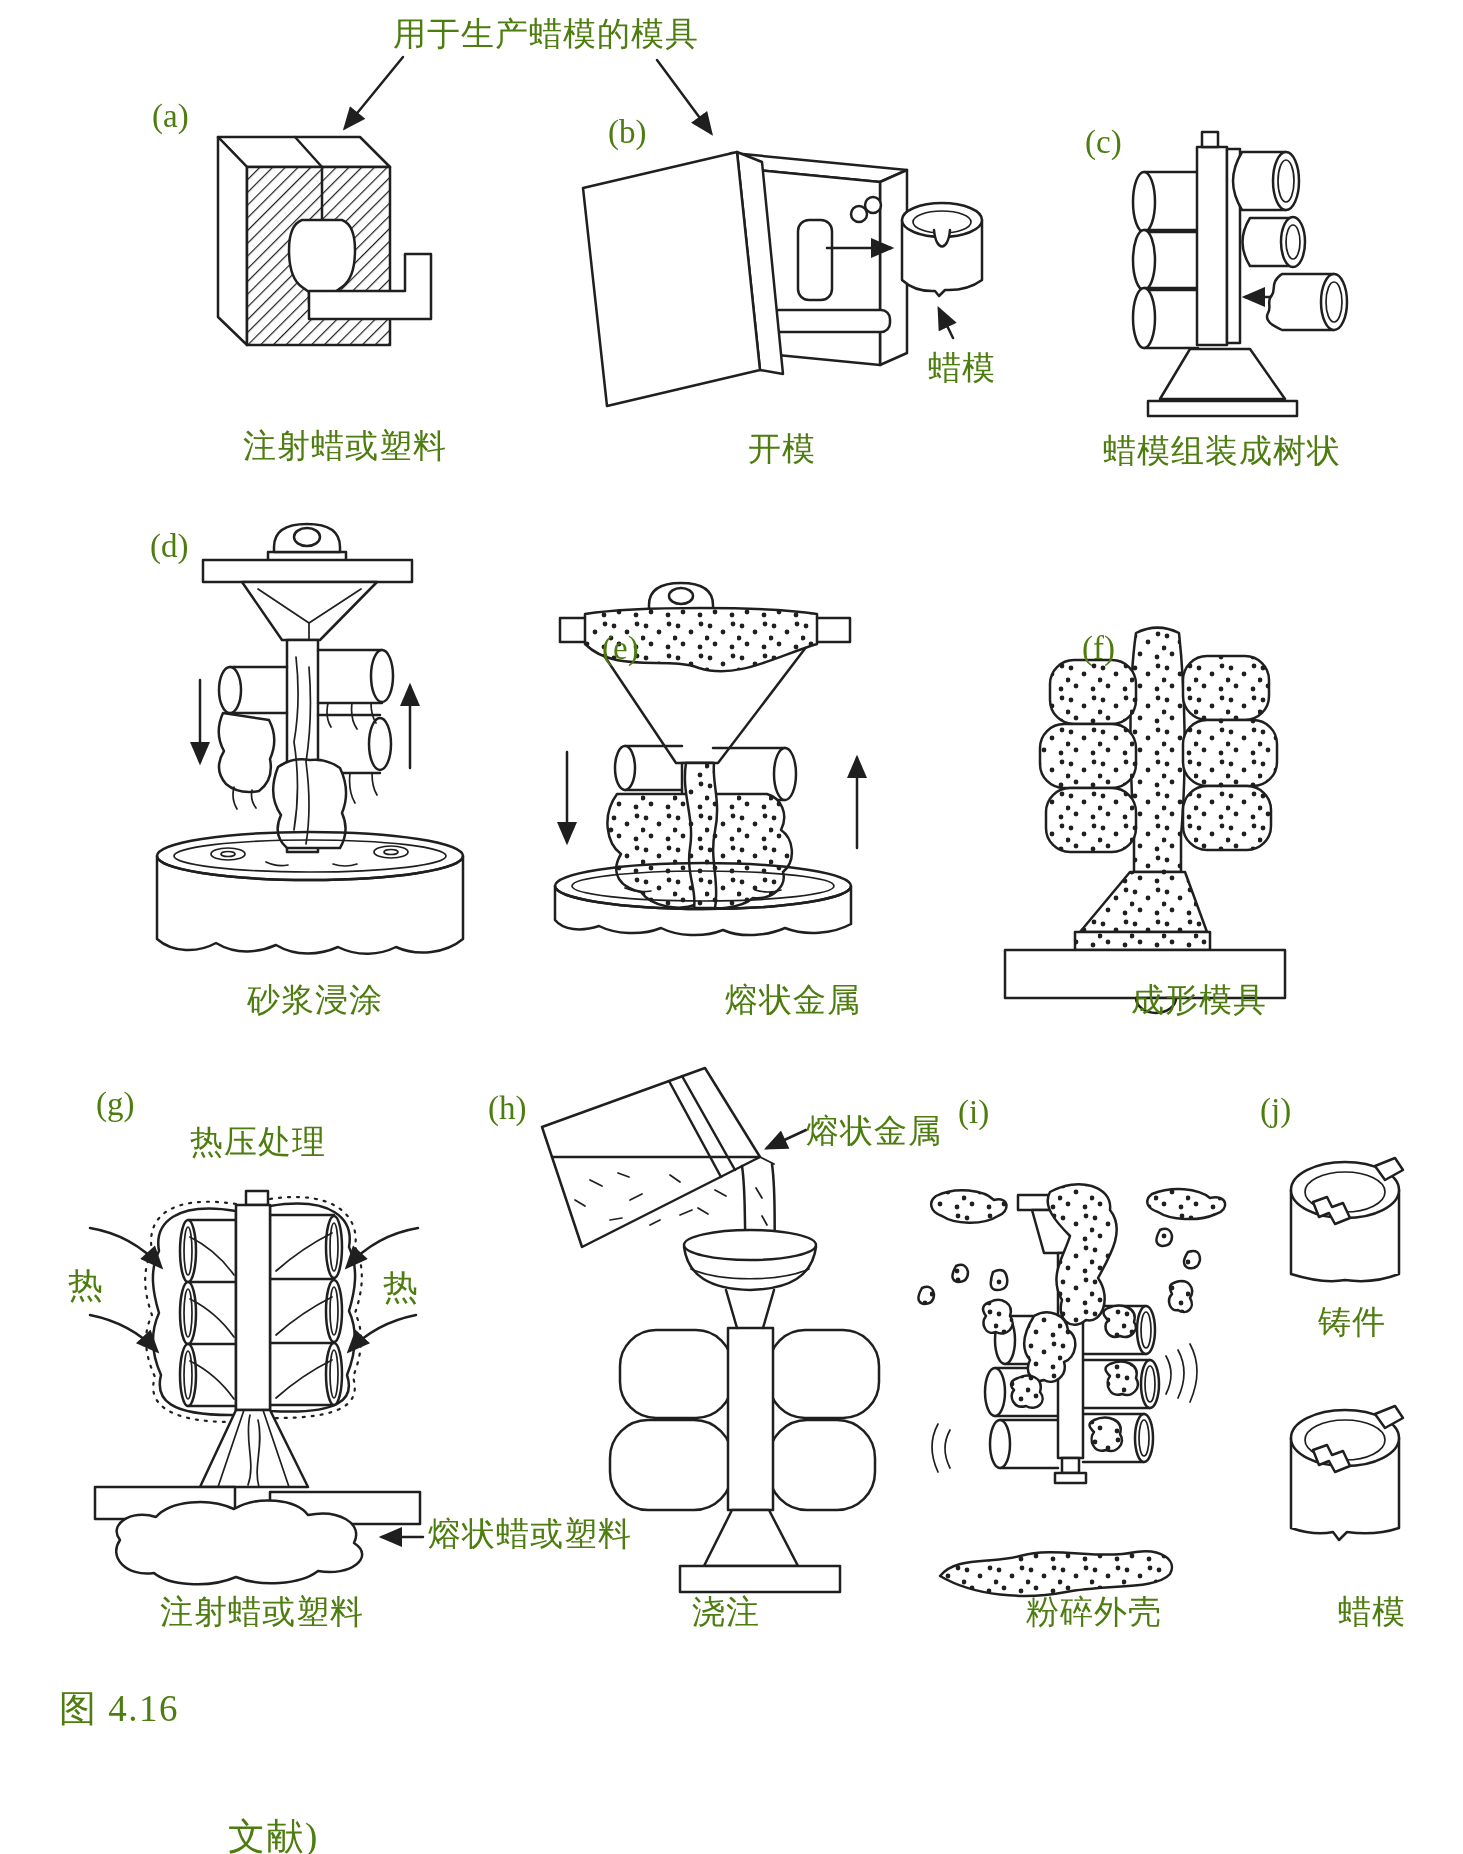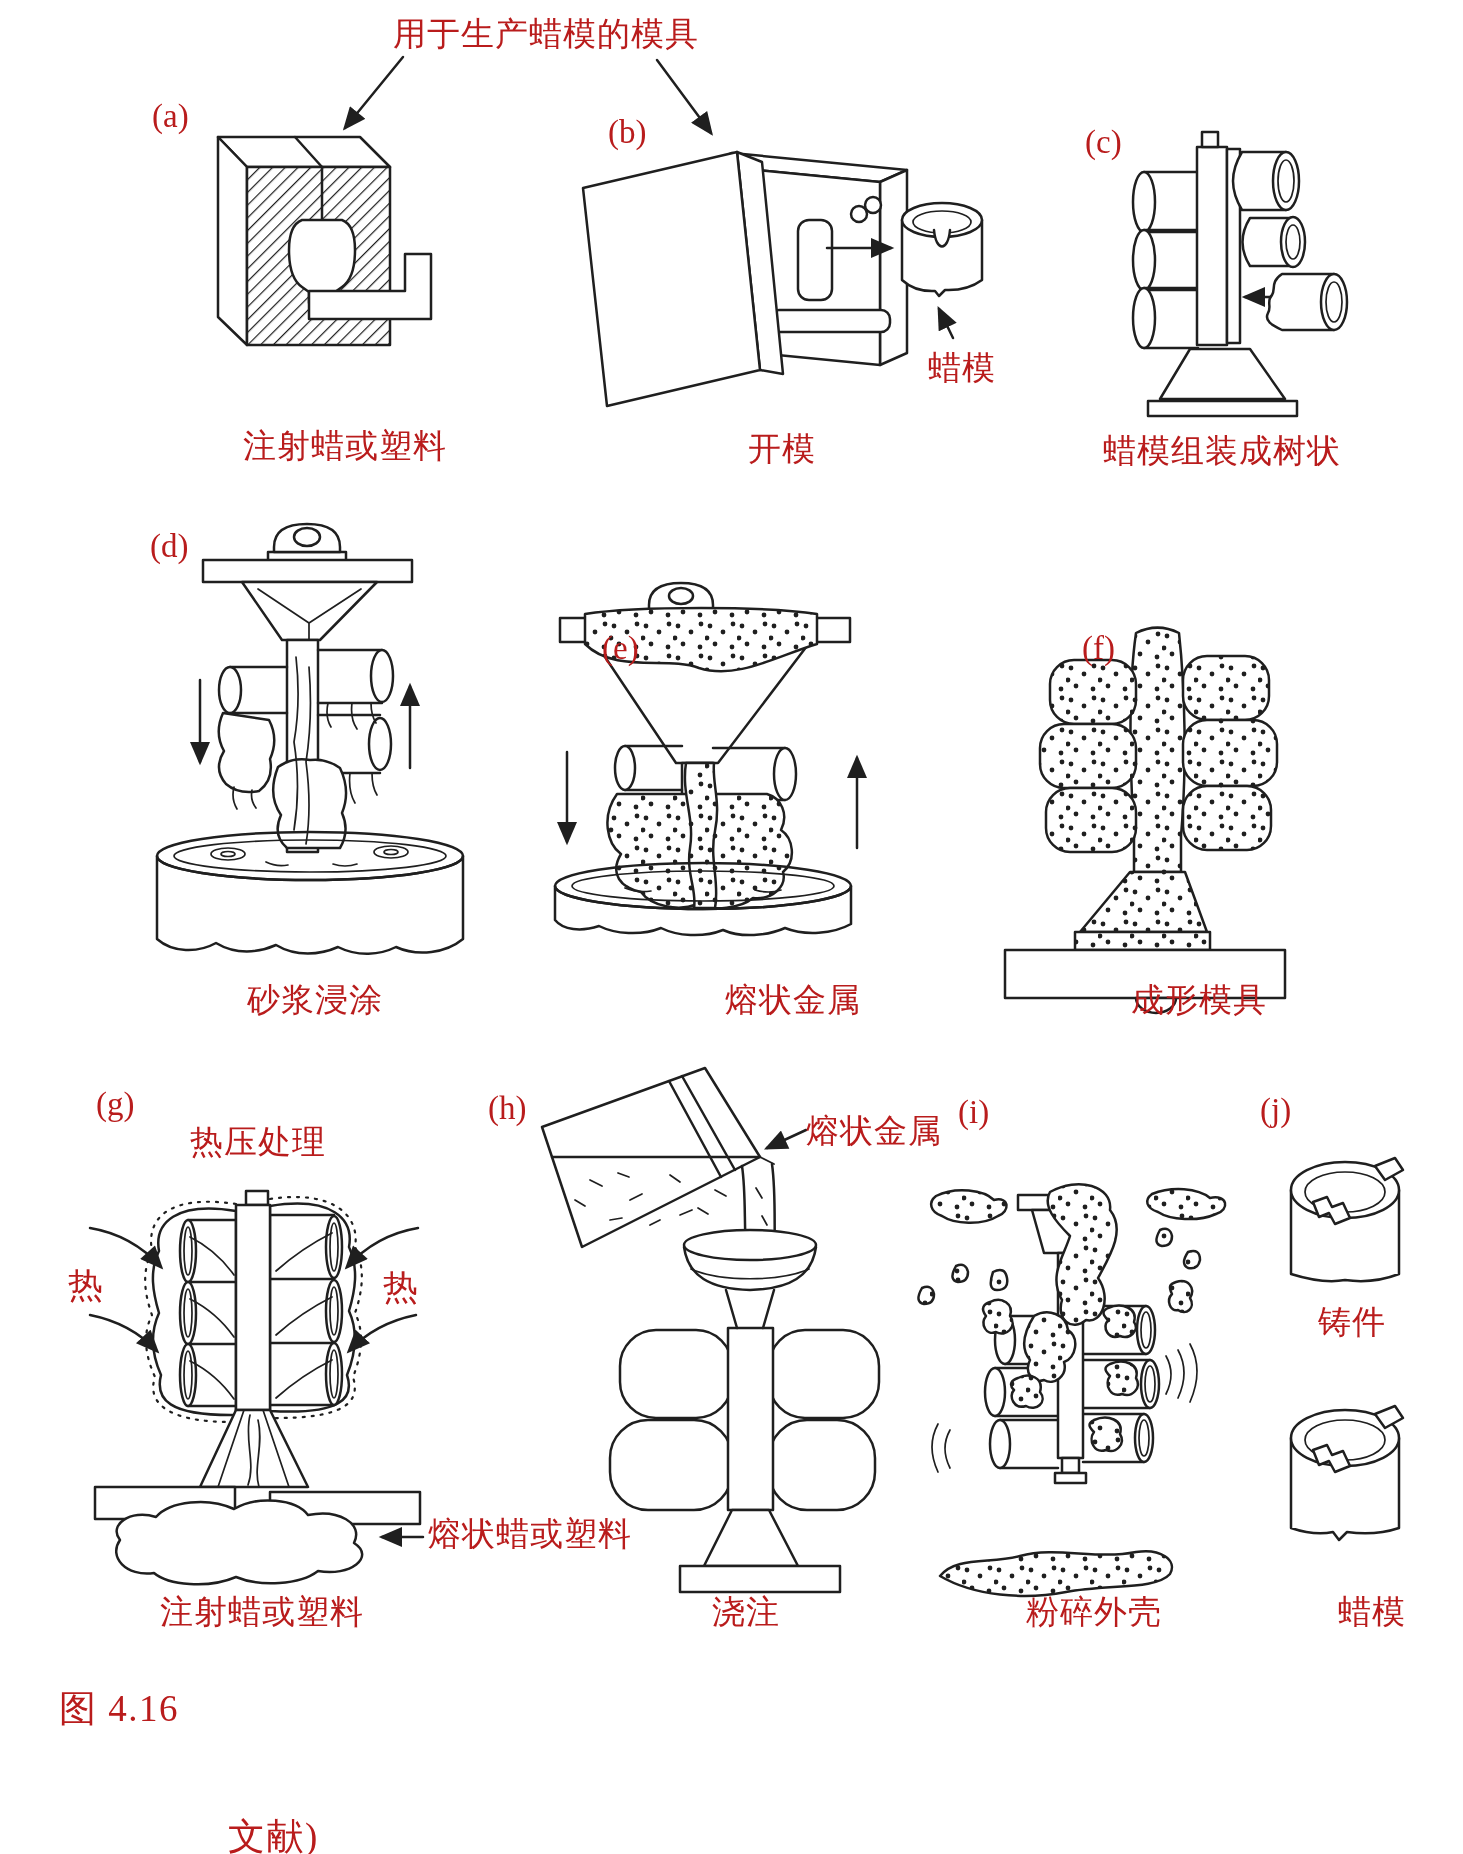--- a/index.html
+++ b/index.html
@@ -1,18 +1,18 @@
 <!DOCTYPE html>
 <html><head>
 <meta charset="utf-8">
 <style>
   html,body{margin:0;padding:0;background:#e8e8e8}
   .page{position:relative;width:1463px;height:1854px;background:#ffffff;margin:0 auto;
         font-family:"Liberation Serif","DejaVu Serif",serif;color:#1f1f1f;overflow:hidden}
-  .t{position:absolute;white-space:nowrap;line-height:1;color:#b91c1c}
+  .t{position:absolute;white-space:nowrap;line-height:1;color:#4d7c0f}
   .cap{font-size:33px;letter-spacing:1px}
   .pl{font-size:33px}
   .heat{font-size:35px}
   .figrow{font-size:37px;letter-spacing:1.5px}
   svg.panel{position:absolute;overflow:visible}
   .panel line,.panel path,.panel rect,.panel polygon,.panel ellipse,.panel circle{
     stroke:#1f1f1f;stroke-width:2.5;fill:none;stroke-linecap:round;stroke-linejoin:round}
   .panel .w{fill:#ffffff}
   .panel .hatch{fill:url(#hatch)}
   .panel .dots{fill:url(#dots)}
@@ -324,21 +324,21 @@
   <div class="t cap" style="left:725px;top:984px">熔状金属</div>
   <div class="t cap" style="left:1131px;top:984px">成形模具</div>
 
   <div class="t cap" style="left:190px;top:1126px">热压处理</div>
   <div class="t heat" style="left:68px;top:1268px">热</div>
   <div class="t heat" style="left:383px;top:1270px">热</div>
   <div class="t cap" style="left:428px;top:1518px">熔状蜡或塑料</div>
   <div class="t cap" style="left:160px;top:1596px">注射蜡或塑料</div>
 
   <div class="t cap" style="left:806px;top:1115px">熔状金属</div>
-  <div class="t cap" style="left:712px;top:1596px">浇注</div>
+  <div class="t cap" style="left:692px;top:1596px">浇注</div>
   <div class="t cap" style="left:1026px;top:1596px">粉碎外壳</div>
 
   <div class="t cap" style="left:1318px;top:1306px">铸件</div>
   <div class="t cap" style="left:1338px;top:1596px">蜡模</div>
 
   <div class="t figrow" style="left:59px;top:1690px">图 4.16</div>
   <div class="t figrow" style="left:228px;top:1818px">文献)</div>
 
 </div>
 

